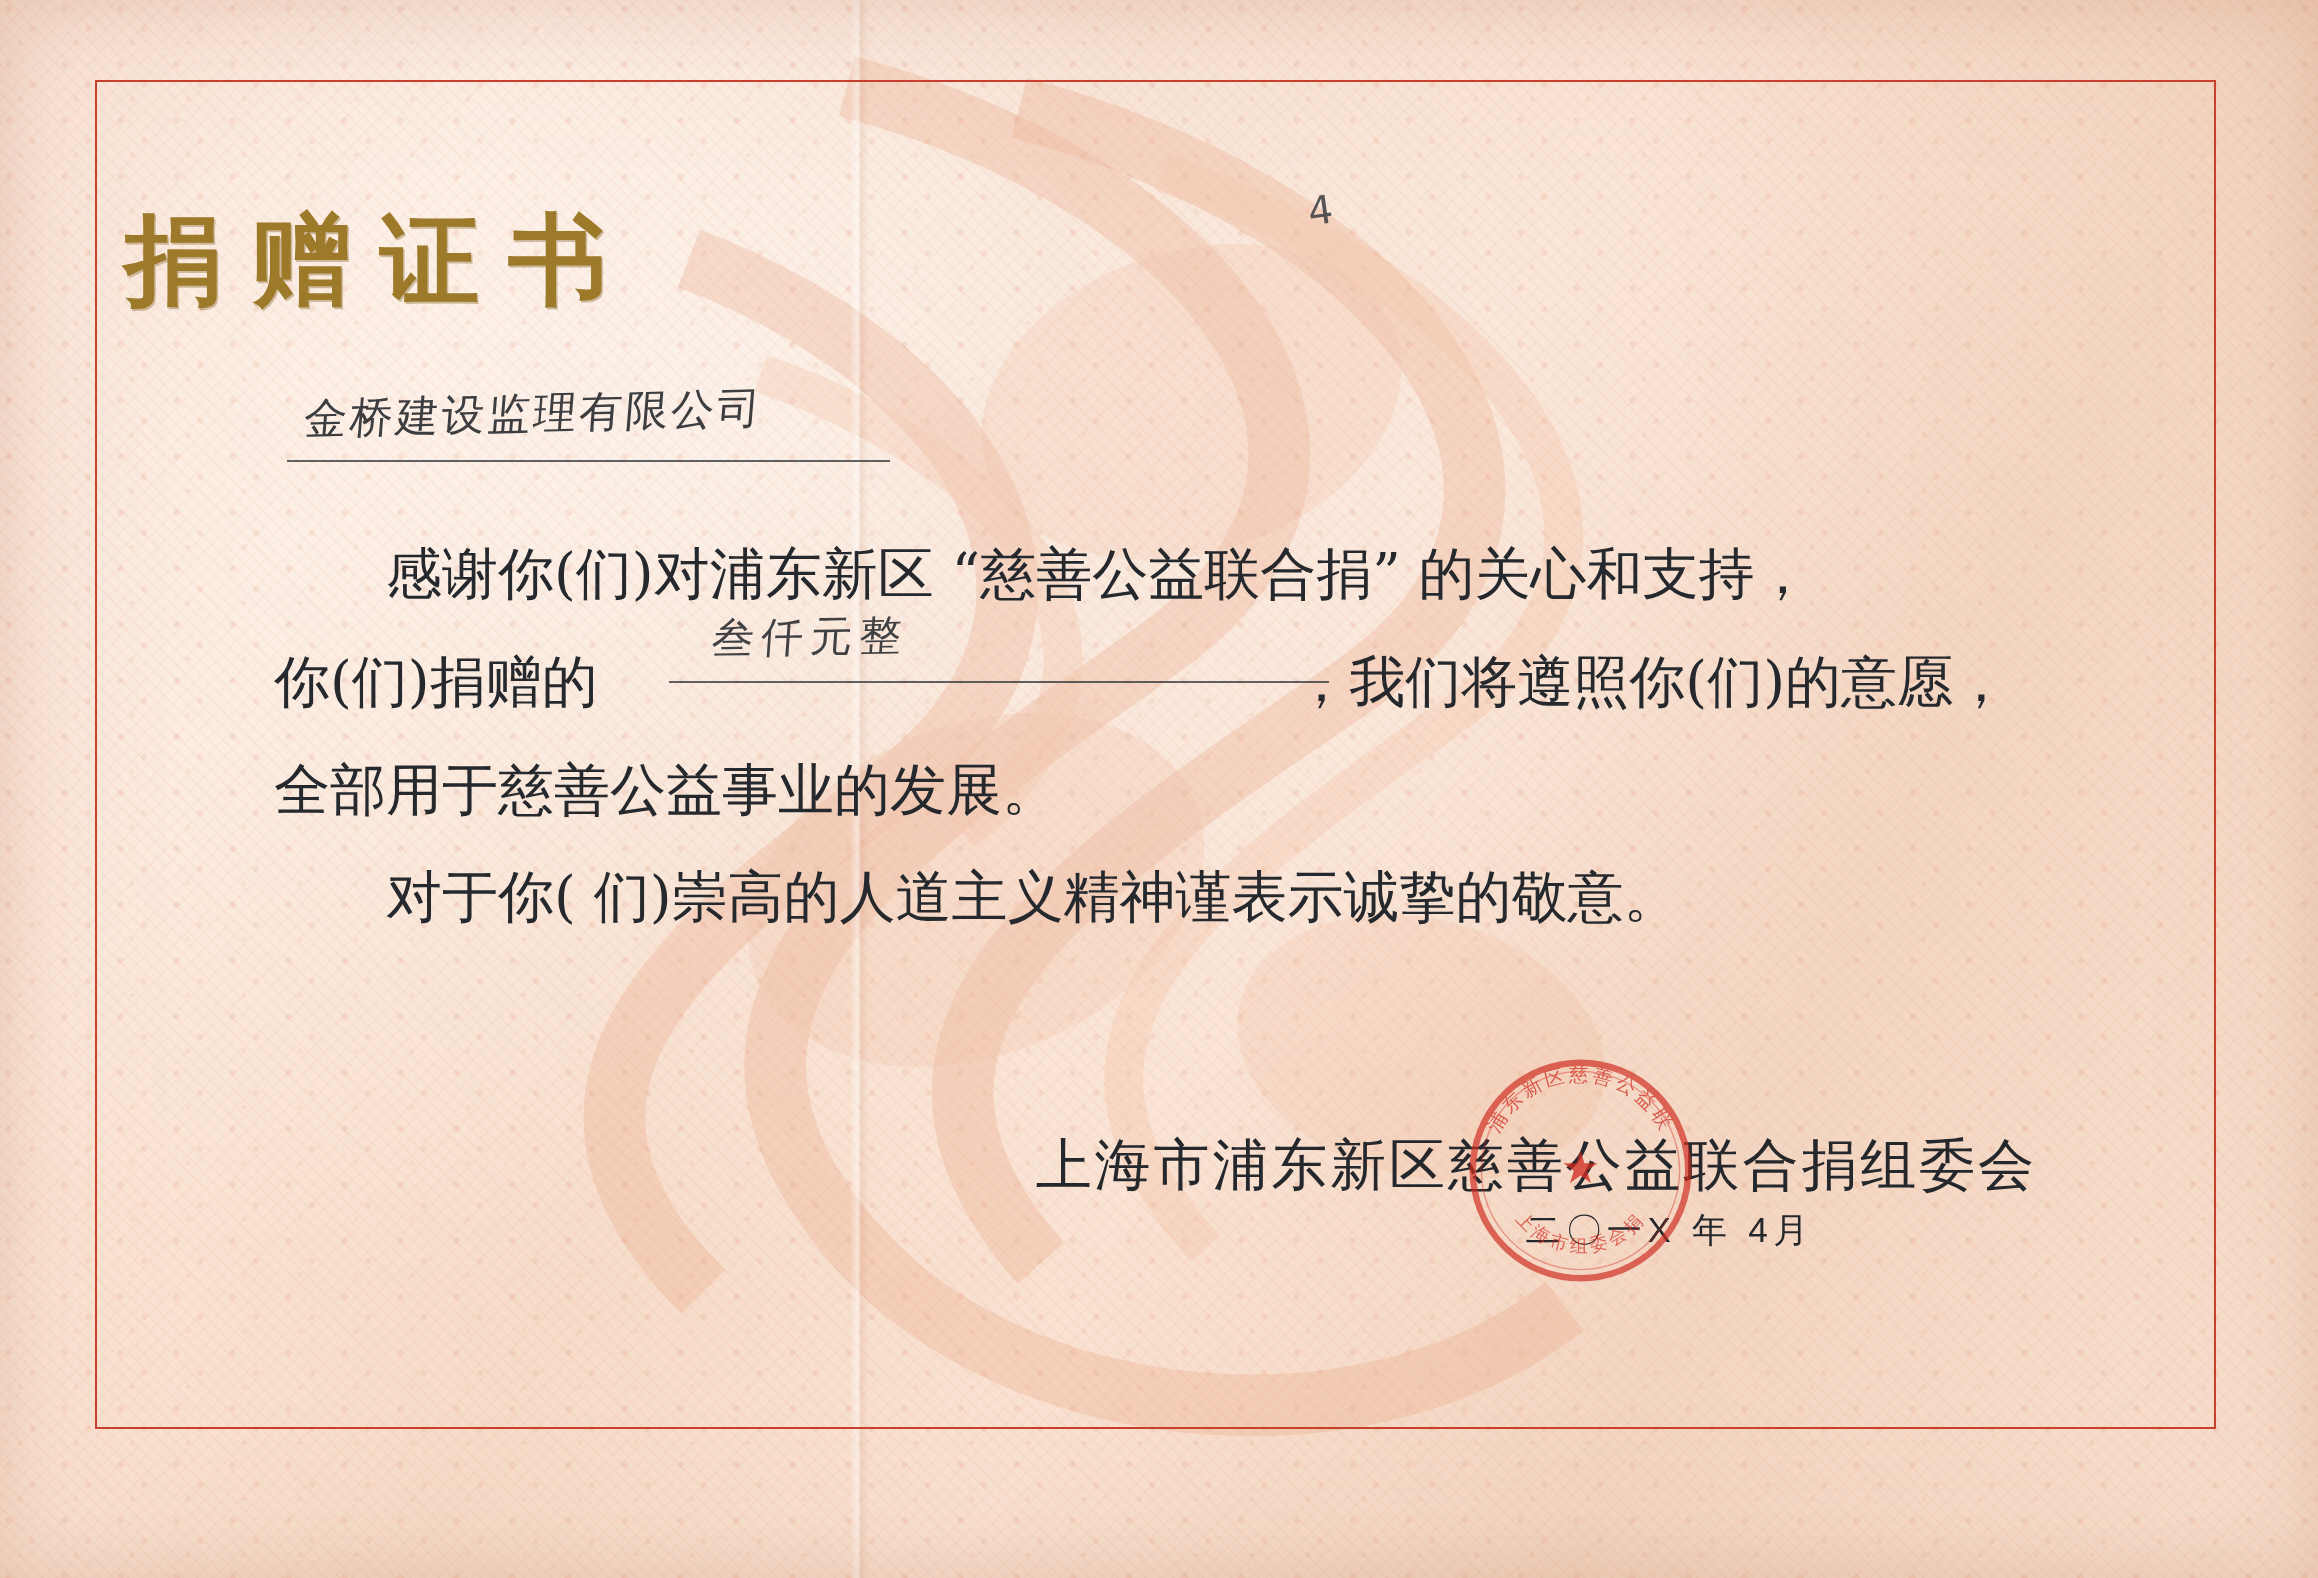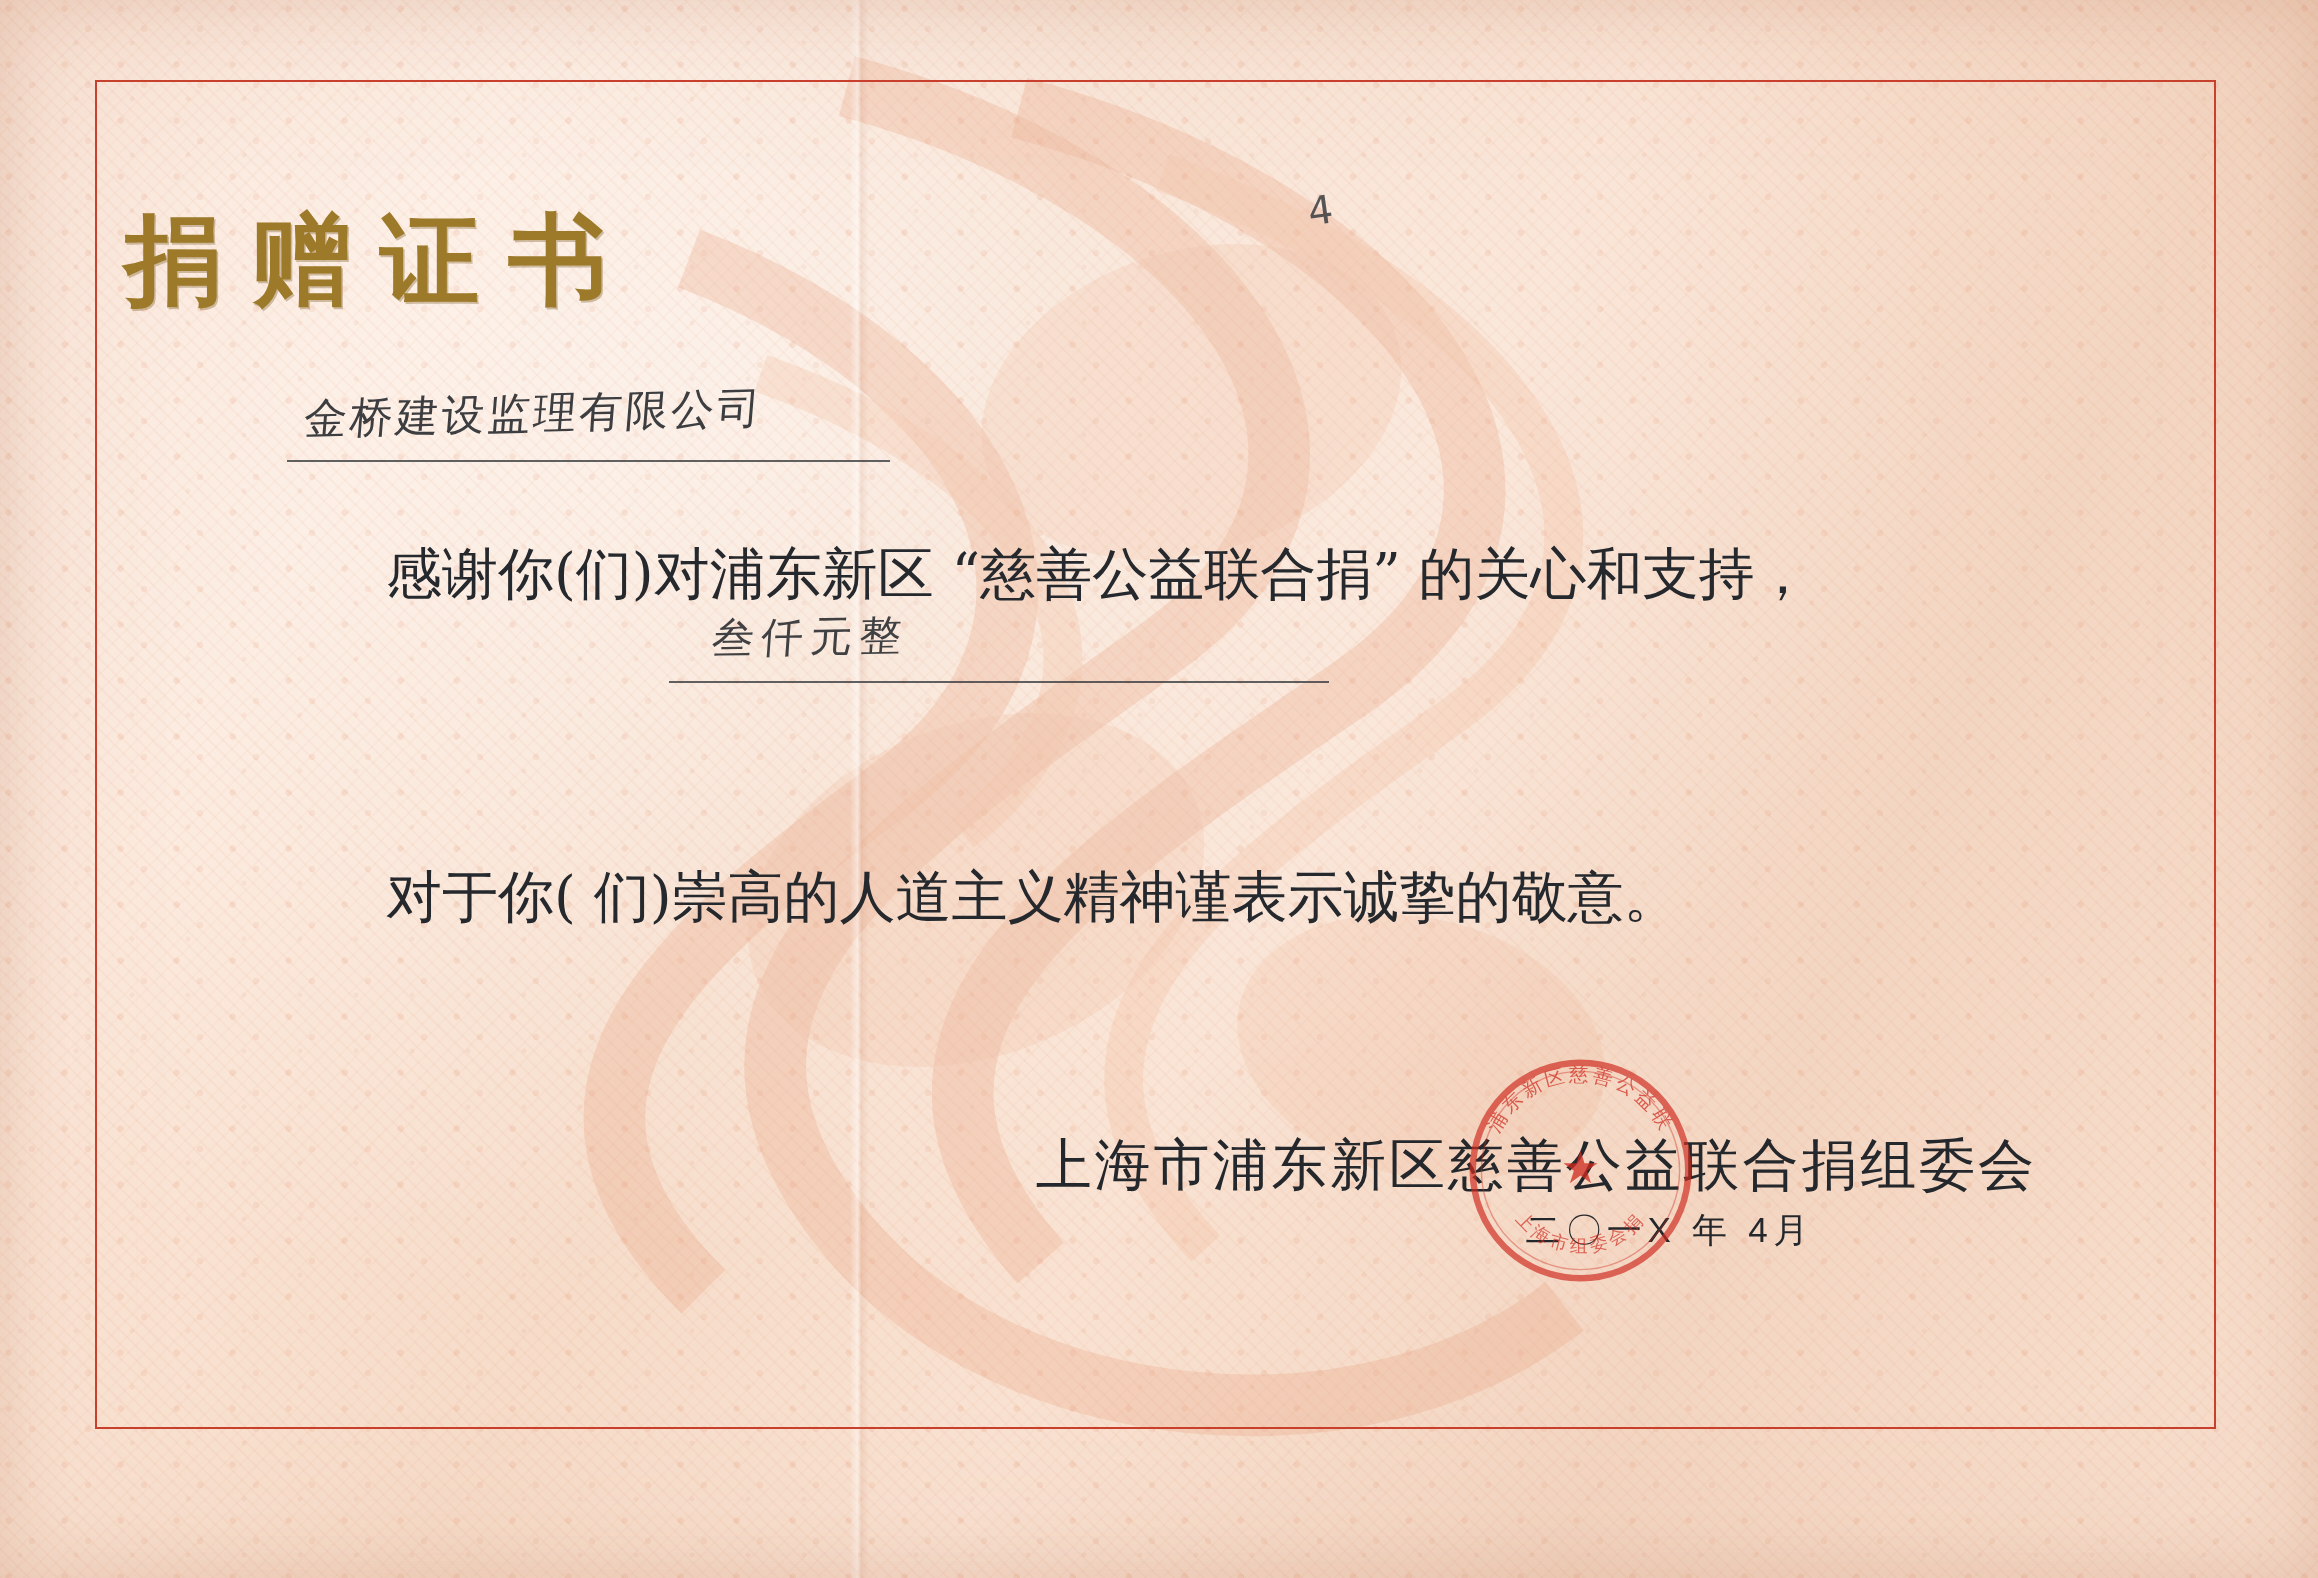--- a/index.html
+++ b/index.html
@@ -268,26 +268,32 @@
 
     <div id="certificate-title">捐赠证书</div>
 
     <div id="recipient-row">
       <div id="recipient-name">金桥建设监理有限公司</div>
       <div id="recipient-underline"></div>
     </div>
 
     <div class="body-line" id="body-line-1">感谢你(们)对浦东新区 “慈善公益联合捐” 的关心和支持，</div>
 
+    <div class="body-line" id="body-line-2">
+      <span>你(们)捐赠的</span>
+      <span style="display:inline-block;width:660px;"></span>
+      <span>，我们将遵照你(们)的意愿，</span>
+    </div>
 
     <div id="amount-blank">
       <div id="amount-text">叁仟元整</div>
       <div id="amount-underline"></div>
     </div>
 
+    <div class="body-line" id="body-line-3">全部用于慈善公益事业的发展。</div>
     <div class="body-line" id="body-line-4">对于你( 们)崇高的人道主义精神谨表示诚挚的敬意。</div>
 
     <div id="issuer-line">上海市浦东新区慈善公益联合捐组委会</div>
     <div id="date-line">二〇一X 年  4月</div>
 
     <div id="official-seal">
       <svg id="seal-svg" viewBox="0 0 330 330">
         <defs>
           <path id="sealArc" d="M 40 165 A 125 125 0 1 1 290 165"></path>
           <path id="sealArcLower" d="M 52 165 A 113 113 0 1 0 278 165"></path>

